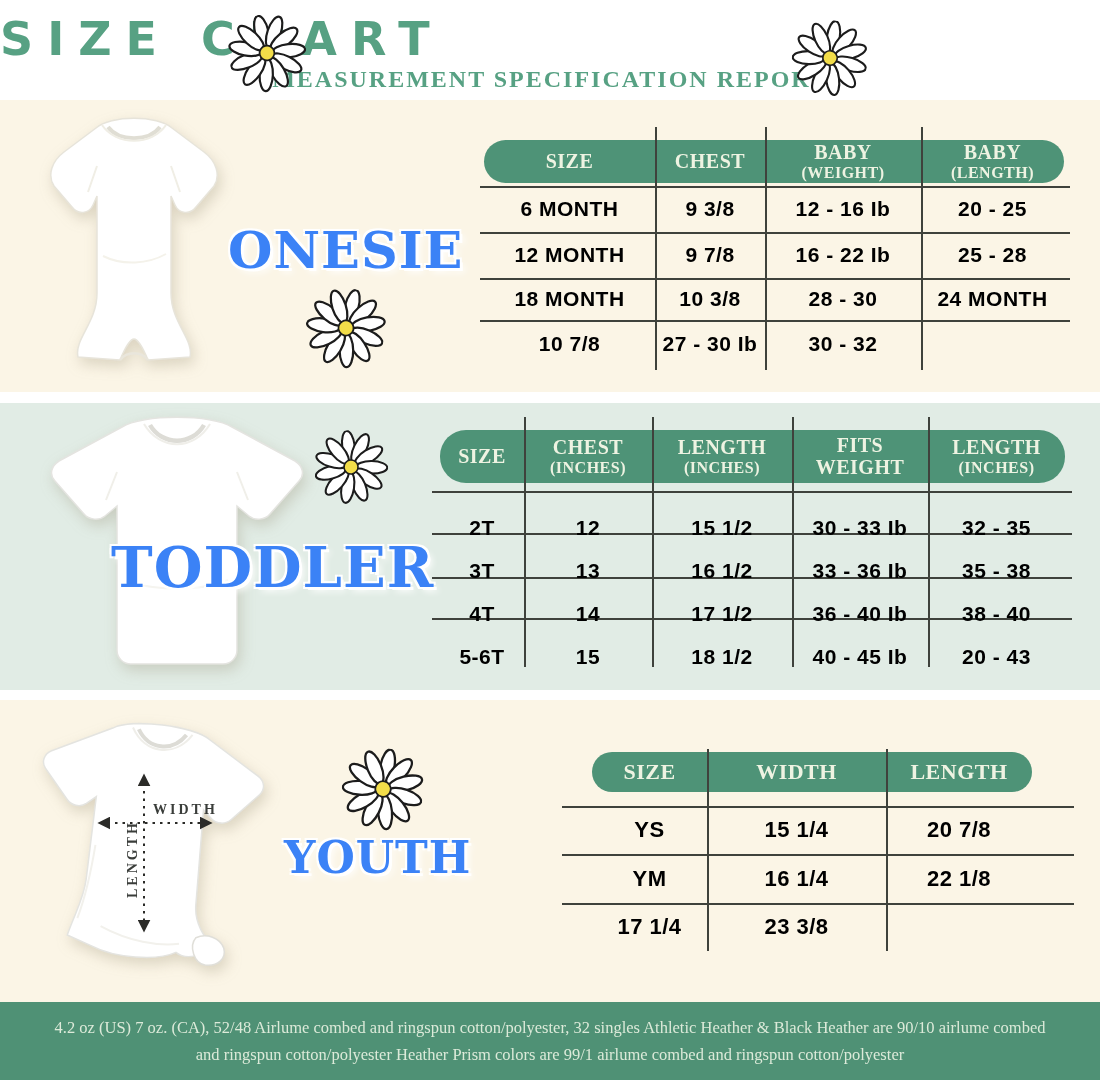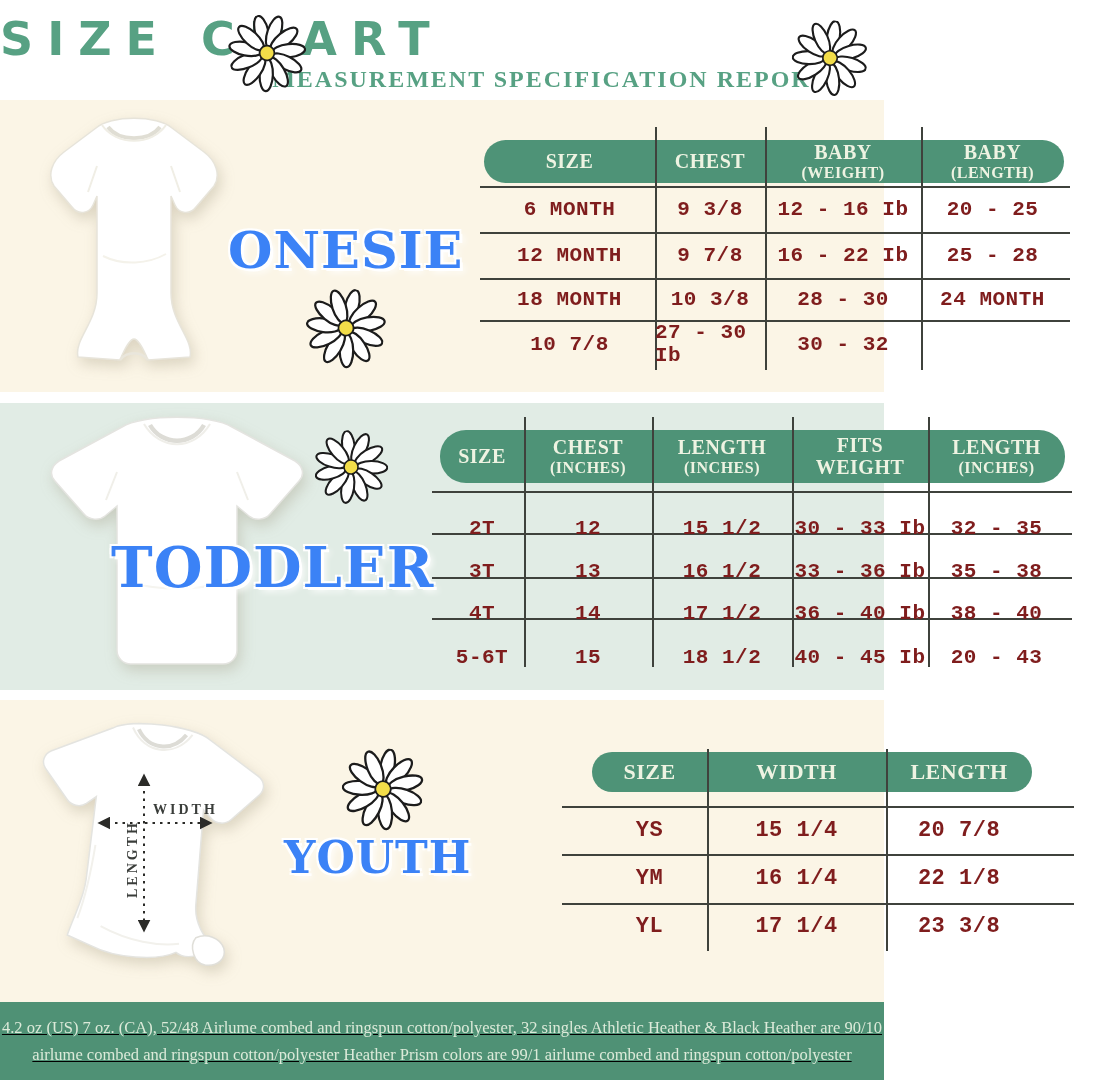--- a/index.html
+++ b/index.html
@@ -1,20 +1,20 @@
 <!DOCTYPE html>
 <html><head>
 <meta charset="utf-8">
 <style>
   html,body{margin:0;padding:0;background:#888;}
   .page{position:relative;width:1100px;height:1080px;background:#ffffff;overflow:hidden;
         font-family:"Liberation Serif",serif;margin:0 auto;}
 
   
-  .band{position:absolute;left:0;width:884px;text-decoration:underline;}
+  .band{position:absolute;left:0;width:1100px;}
   .band-onesie{top:100px;height:292px;background:#fbf5e6;}
   .band-toddler{top:403px;height:287px;background:#e1ece5;}
   .band-youth{top:700px;height:302px;background:#fbf5e6;}
   .band-footer{top:1002px;height:78px;background:#4f9175;display:flex;align-items:center;justify-content:center;}
 
   
   .main-title{position:absolute;top:12px;left:0;width:1100px;text-align:left;
     font-family:"DejaVu Sans",sans-serif;font-weight:bold;font-size:46px;letter-spacing:14px;
     color:#57a183;}
   .sub-title{position:absolute;top:66px;left:0;width:1100px;text-align:center;
@@ -51,22 +51,22 @@
   .tbl{position:absolute;}
   .pill{position:absolute;background:#4e9377;}
   .vl{position:absolute;width:2px;background:#3f423c;}
   .hl{position:absolute;height:2px;background:#3f423c;}
   .hc{position:absolute;display:flex;flex-direction:column;justify-content:center;align-items:center;
       color:#eef3e2;font-weight:bold;text-align:center;line-height:1.08;}
   .h1t{font-size:20px;letter-spacing:.5px;}
   .h2t{font-size:16px;letter-spacing:.5px;}
   .cells{position:absolute;display:grid;}
   .cell{display:flex;align-items:center;justify-content:center;
-        font-family:Liberation Mono, monospace;font-weight:bold;font-size:21px;
-        color:#7f1d1d;letter-spacing:.5px;}
+        font-family:Liberation Sans, sans-serif;font-weight:bold;font-size:21px;
+        color:#000000;letter-spacing:.5px;}
 
   
   .tbl1{left:482px;top:133px;width:590px;height:242px;}
   .tbl1 .pill{left:2px;top:7px;width:580px;height:43px;border-radius:22px;}
   .tbl1 .vl{top:-6px;height:243px;}
   .tbl1 .vl1{left:173px;} .tbl1 .vl2{left:283px;} .tbl1 .vl3{left:439px;}
   .tbl1 .hl{left:-2px;width:590px;}
   .tbl1 .hl1{top:53px;} .tbl1 .hl2{top:99px;} .tbl1 .hl3{top:145px;} .tbl1 .hl4{top:187px;}
   .tbl1 .hc{top:7px;height:43px;}
   .tbl1 .hc0{left:2px;width:171px;} .tbl1 .hc1{left:173px;width:110px;}
@@ -319,21 +319,20 @@
     <div class="hc hc2">
       <span class="h1t">LENGTH</span>
     </div>
     <div class="cells">
       <div class="cell">YS</div>
       <div class="cell">15 1/4</div>
       <div class="cell">20 7/8</div>
       <div class="cell">YM</div>
       <div class="cell">16 1/4</div>
       <div class="cell">22 1/8</div>
-      <div class="cell">YL</div>
       <div class="cell">17 1/4</div>
       <div class="cell">23 3/8</div>
     </div>
   </div>
 
   <div class="band band-footer">
     <div class="footer-text">4.2 oz (US) 7 oz. (CA), 52/48 Airlume combed and ringspun cotton/polyester, 32 singles Athletic Heather &amp; Black Heather are 90/10 airlume combed and ringspun cotton/polyester Heather Prism colors are 99/1 airlume combed and ringspun cotton/polyester</div>
   </div>
 
 </div>

